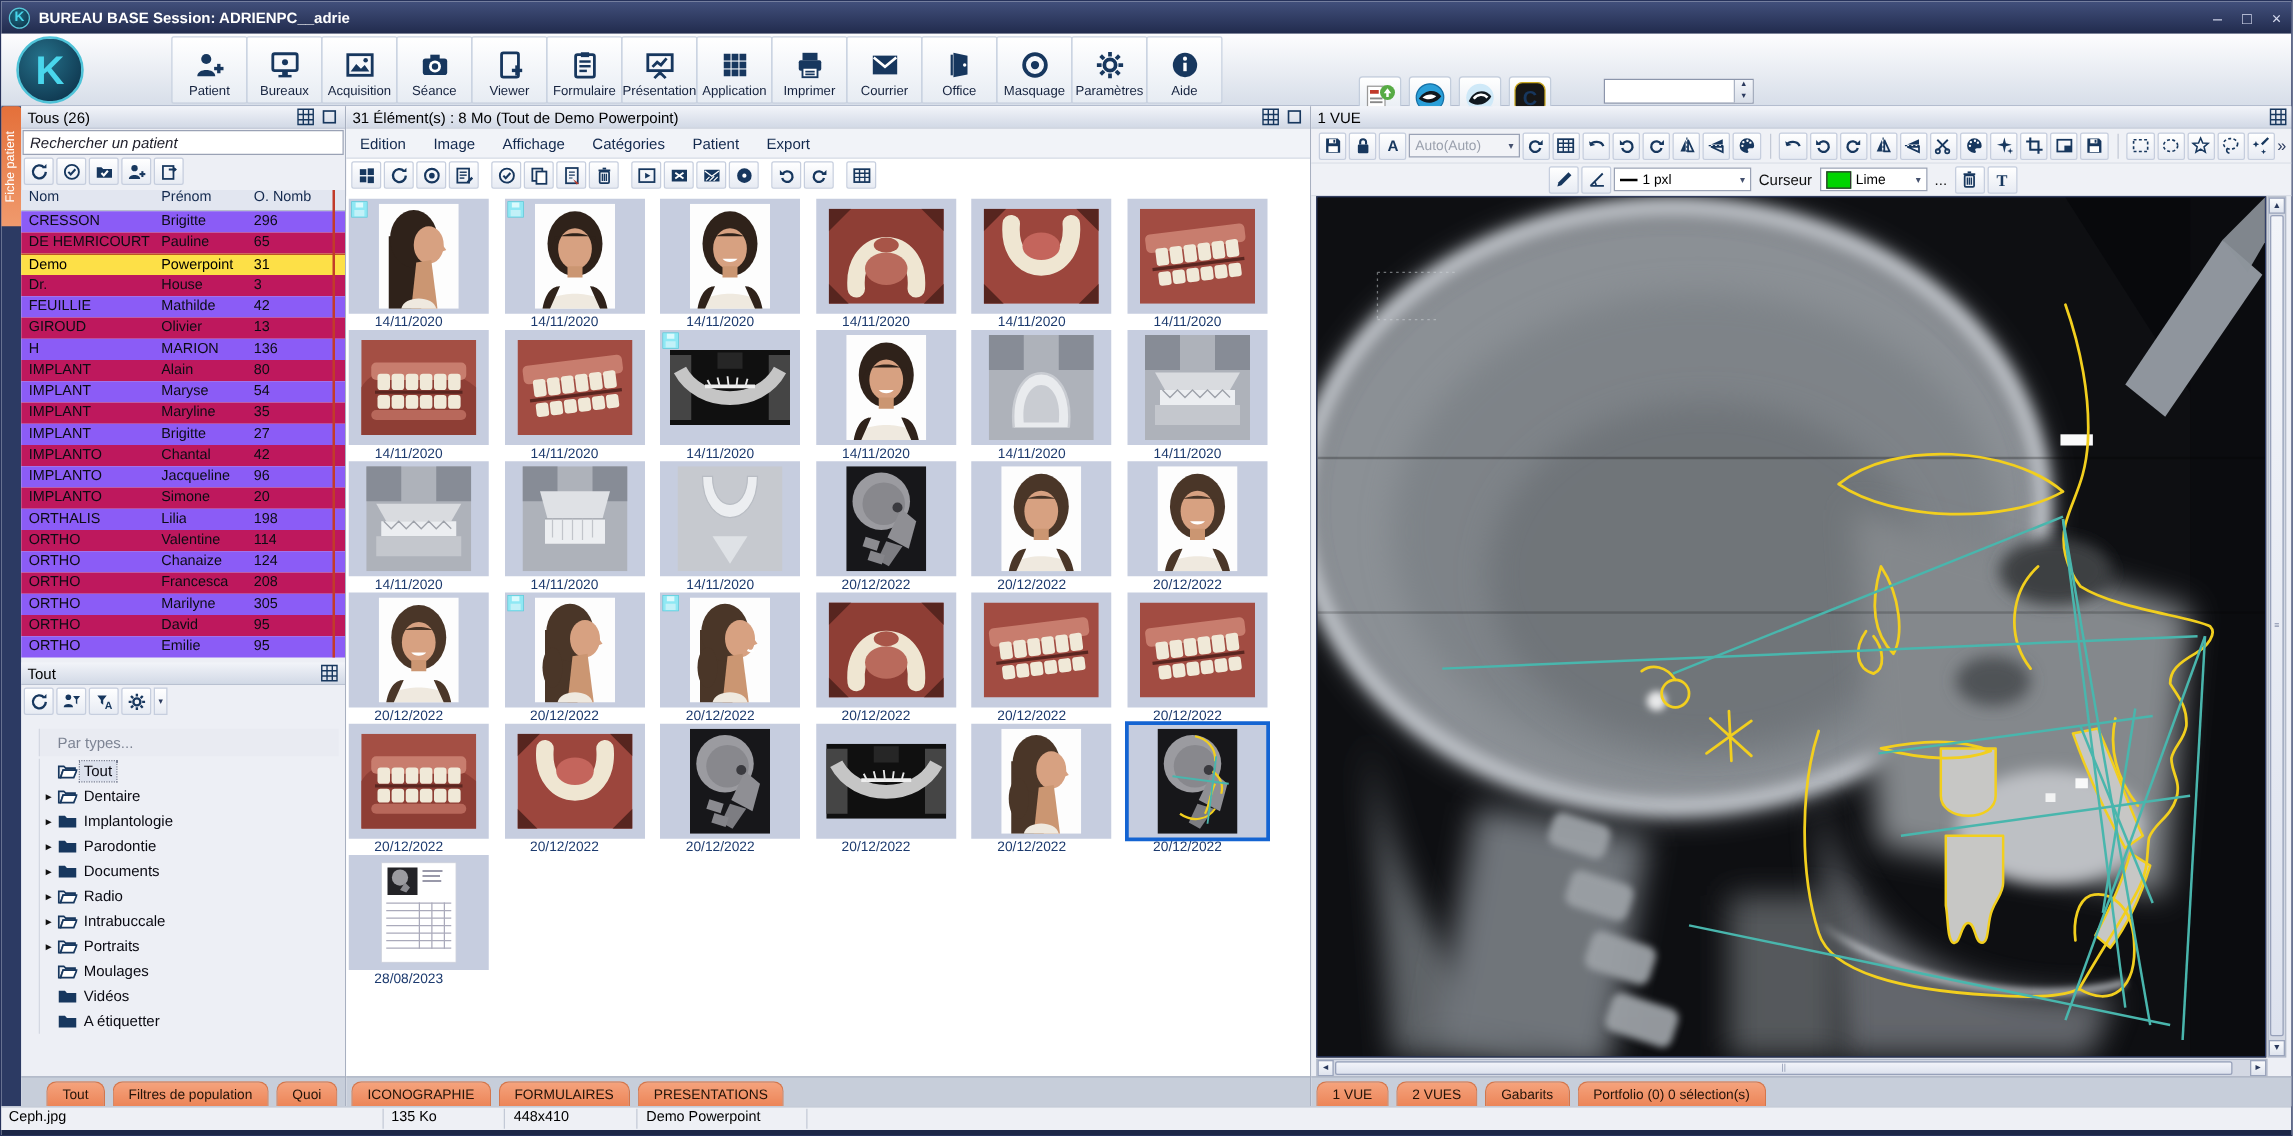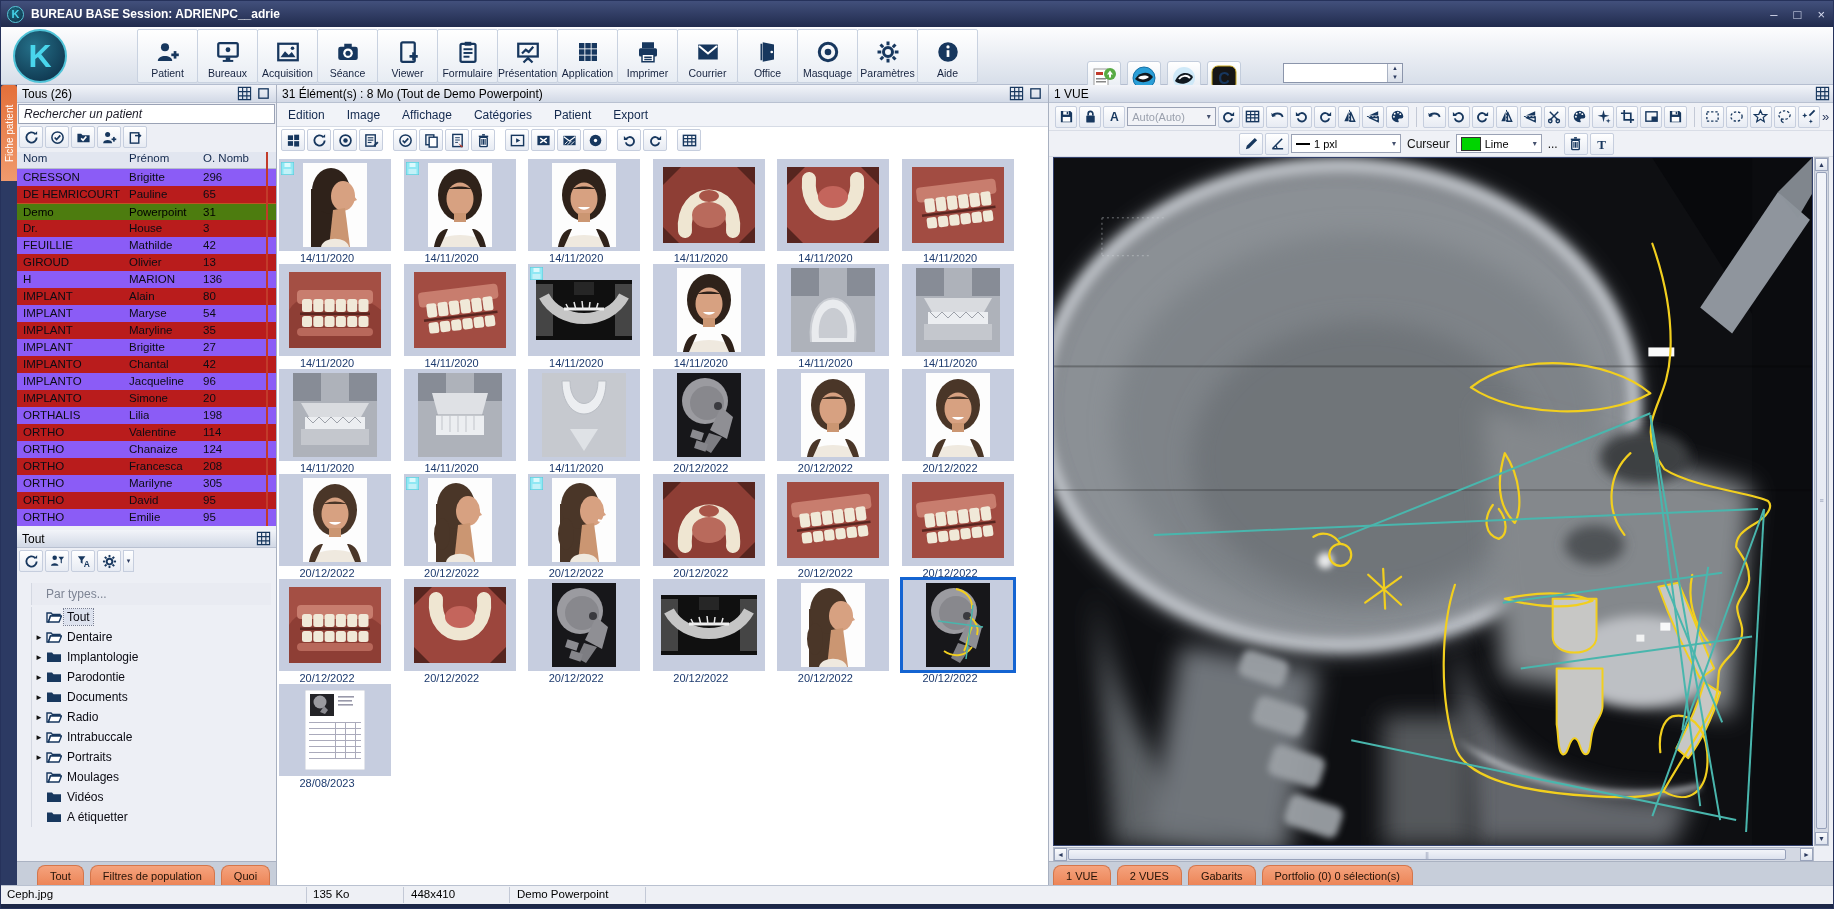--- a/index.html
+++ b/index.html
@@ -36,22 +36,22 @@
   .lp-hdr{position:absolute;left:0;top:0;width:100%;height:18px;}
   .lp-search{position:absolute;left:1px;top:19px;width:257px;height:20px;}
   .lp-search input{width:100%;height:100%;border:1px solid #9aa2b5;font-size:12px;padding:0 5px;font-family:"Liberation Sans",sans-serif;}
   .lp-search input::placeholder{font-style:italic;color:#1c1c28;opacity:1;}
   .lp-tools{position:absolute;left:2px;top:41px;display:flex;gap:2px;}
   .lp-cols{position:absolute;left:0;top:67px;width:100%;height:17px;background:#e2e6f0;border-bottom:1px solid #b6bdcd;font-size:11.5px;color:#13294e;}
   .lp-cols span,.lrow span{position:absolute;white-space:nowrap;overflow:hidden;}
   .c1{left:6px;} .c2{left:112px;} .c3{left:186px;}
   .lp-rows{position:absolute;left:0;top:84px;width:100%;}
   .lrow{position:relative;height:17px;font-size:11.5px;color:#0c0c14;line-height:17px;}
-  .lrow.alt0{background:#8b5cf6;padding-left:12px;} .lrow.alt1{background:#b91c1c;}
-  .lrow.sel{background:#4d7c0f;border-top:1px solid #bf5524;color:#000;}
+  .lrow.alt0{background:#8b5cf6;padding-left:12px;} .lrow.alt1{background:#be185d;}
+  .lrow.sel{background:#fde047;border-top:1px solid #bf5524;color:#000;}
   .redline{position:absolute;right:8px;top:67px;width:2px;height:374px;background:#c23b2a;}
   .lp-filter-hdr{position:absolute;left:0;top:445px;width:100%;height:18px;}
   .lp-tools2{position:absolute;left:2px;top:465px;display:flex;gap:2px;align-items:center;}
   .ddmini{width:11px;height:22px;background:linear-gradient(#fff,#e7ebf3);border:1px solid #c6cede;font-size:7px;color:#2b3a5e;display:flex;align-items:center;justify-content:center;}
   .partypes{position:absolute;left:14px;top:498px;width:240px;height:22px;font-size:12px;color:#7d8494;display:flex;align-items:center;padding-left:14px;border-left:1px solid #d4d8e2;background:#e9ebf2;}
   .lp-tree{position:absolute;left:14px;top:522px;width:244px;border-left:1px solid #d4d8e2;}
   .titem{height:20px;display:flex;align-items:center;font-size:12px;color:#0a0a12;}
   .titem .arr{width:14px;text-align:center;font-size:8px;color:#111;}
   .titem .fic{width:18px;display:flex;align-items:center;}
   .titem.focus .tlabel{background:#dde2ee;outline:1px dotted #7a8094;}
@@ -1290,20 +1290,25 @@
                 <rect x="4" y="62" width="52" height="1"></rect>
                 <rect x="4" y="68" width="52" height="1"></rect>
                 <rect x="30" y="32" width="1" height="37"></rect>
                 <rect x="40" y="32" width="1" height="37"></rect>
                 <rect x="50" y="32" width="1" height="37"></rect>
               </g>
             </svg>
           </div>
           <div class="tdate">28/08/2023</div>
         </div>
+      </div>
+    <div class="tabbar cp-tabs" id="cp-tabs">
+        <div class="otab">ICONOGRAPHIE</div>
+        <div class="otab">FORMULAIRES</div>
+        <div class="otab">PRESENTATIONS</div>
       </div>
   </div>
 
   <div class="rpanel">
     <div class="hdrbar rp-hdr">
       <span>1 VUE</span>
       <span class="hdricons" id="rp-hdr-icons">
           <svg width="15" height="15" viewBox="0 0 16 16" fill="#17375e">
             <path d="M1.5 1.5h13v13h-13zM1.5 6h13M1.5 10.5h13M6 1.5v13M10.5 1.5v13" class="o" style="stroke-width:1.2px"></path>
           </svg>

